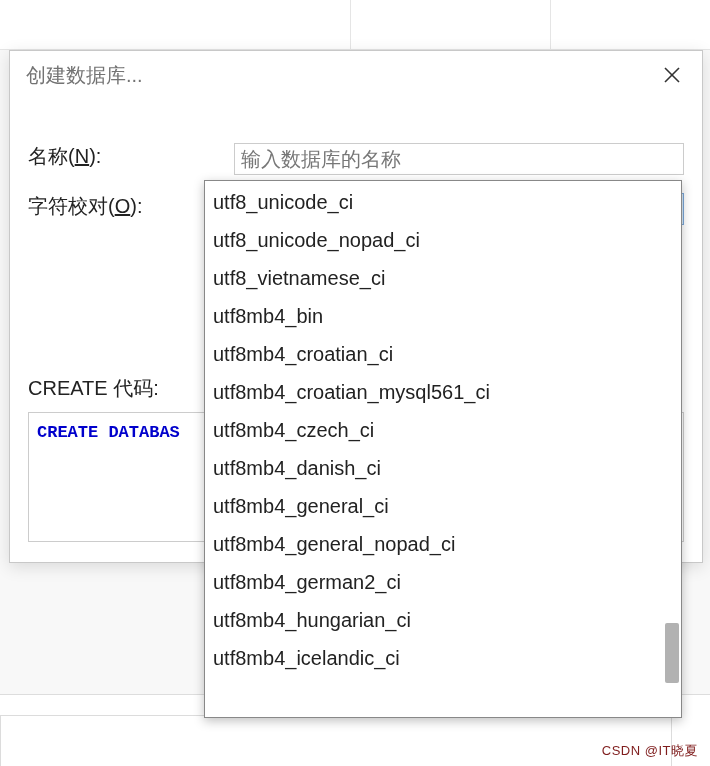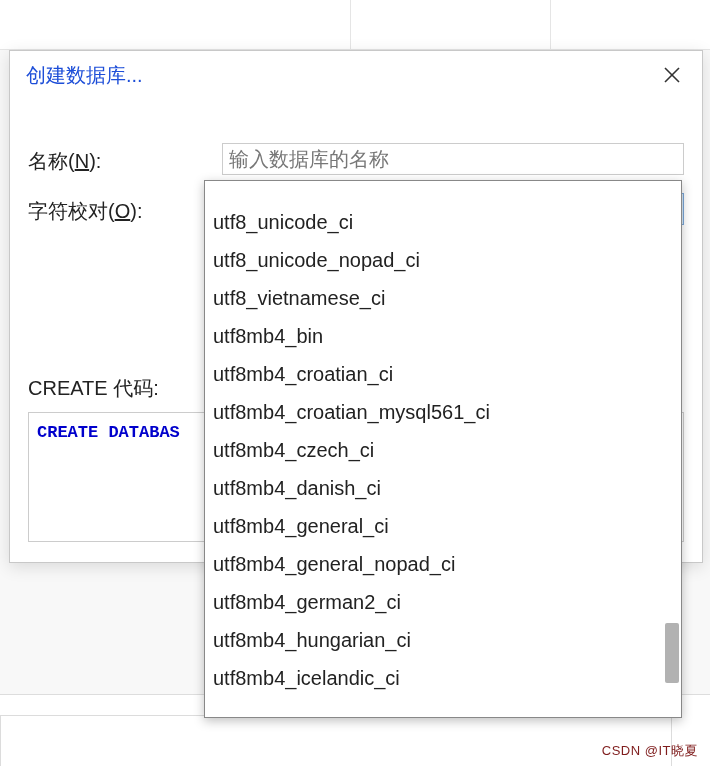--- a/index.html
+++ b/index.html
@@ -71,42 +71,41 @@
     }
     .titlebar {
       display: flex;
       align-items: center;
       justify-content: space-between;
       padding: 10px 16px 10px 16px;
       height: 48px;
     }
     .titlebar-title {
       font-size: 20px;
-      color: #1d4ed8;
+      color: #737373;
     }
     .close-btn {
       width: 28px;
       height: 28px;
       display: flex;
       align-items: center;
       justify-content: center;
       cursor: pointer;
     }
     .close-btn svg {
       width: 16px;
       height: 16px;
     }
     .content {
       padding: 4px 18px 20px 18px;
     }
     .row {
       display: flex;
-      align-items: flex-end;
+      align-items: flex-start;
       margin-top: 40px;
-      gap: 16px;
     }
     .row.row2 {
       margin-top: 18px;
     }
     .label {
       width: 178px;
       font-size: 20px;
       color: #222;
     }
     .label u {
@@ -115,20 +114,21 @@
     .text-input {
       flex: 1;
       height: 32px;
       border: 1px solid #ccc;
       background: #fff;
       font-size: 20px;
       color: #777;
       padding: 2px 6px;
       display: flex;
       align-items: center;
+      margin-left: 28px;
     }
     .combo {
       flex: 1;
       height: 32px;
       border: 1px solid #7aa7d8;
       background: #d6e8f7;
       display: flex;
       align-items: center;
       justify-content: space-between;
       padding: 0 8px 0 6px;
@@ -167,21 +167,20 @@
       width: 478px;
       height: 538px;
       background: #fff;
       border: 1px solid #888;
       box-shadow: 0 3px 10px rgba(0,0,0,0.25);
       overflow: hidden;
       z-index: 10;
     }
     .dropdown-inner {
       padding: 2px 0;
-      margin-top: 20px;
     }
     .dropdown-item {
       font-size: 20px;
       color: #222;
       padding: 3px 8px;
       line-height: 1.6;
       cursor: pointer;
     }
     .scrollbar {
       position: absolute;

